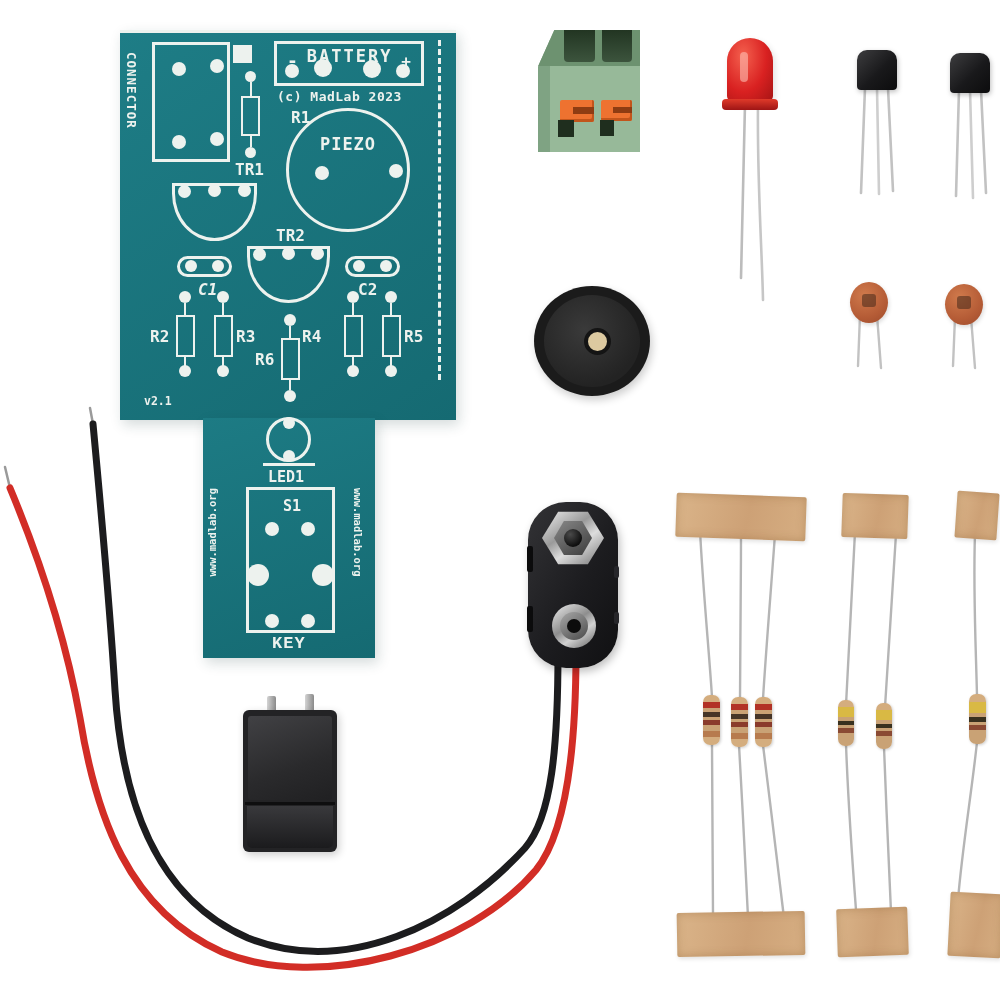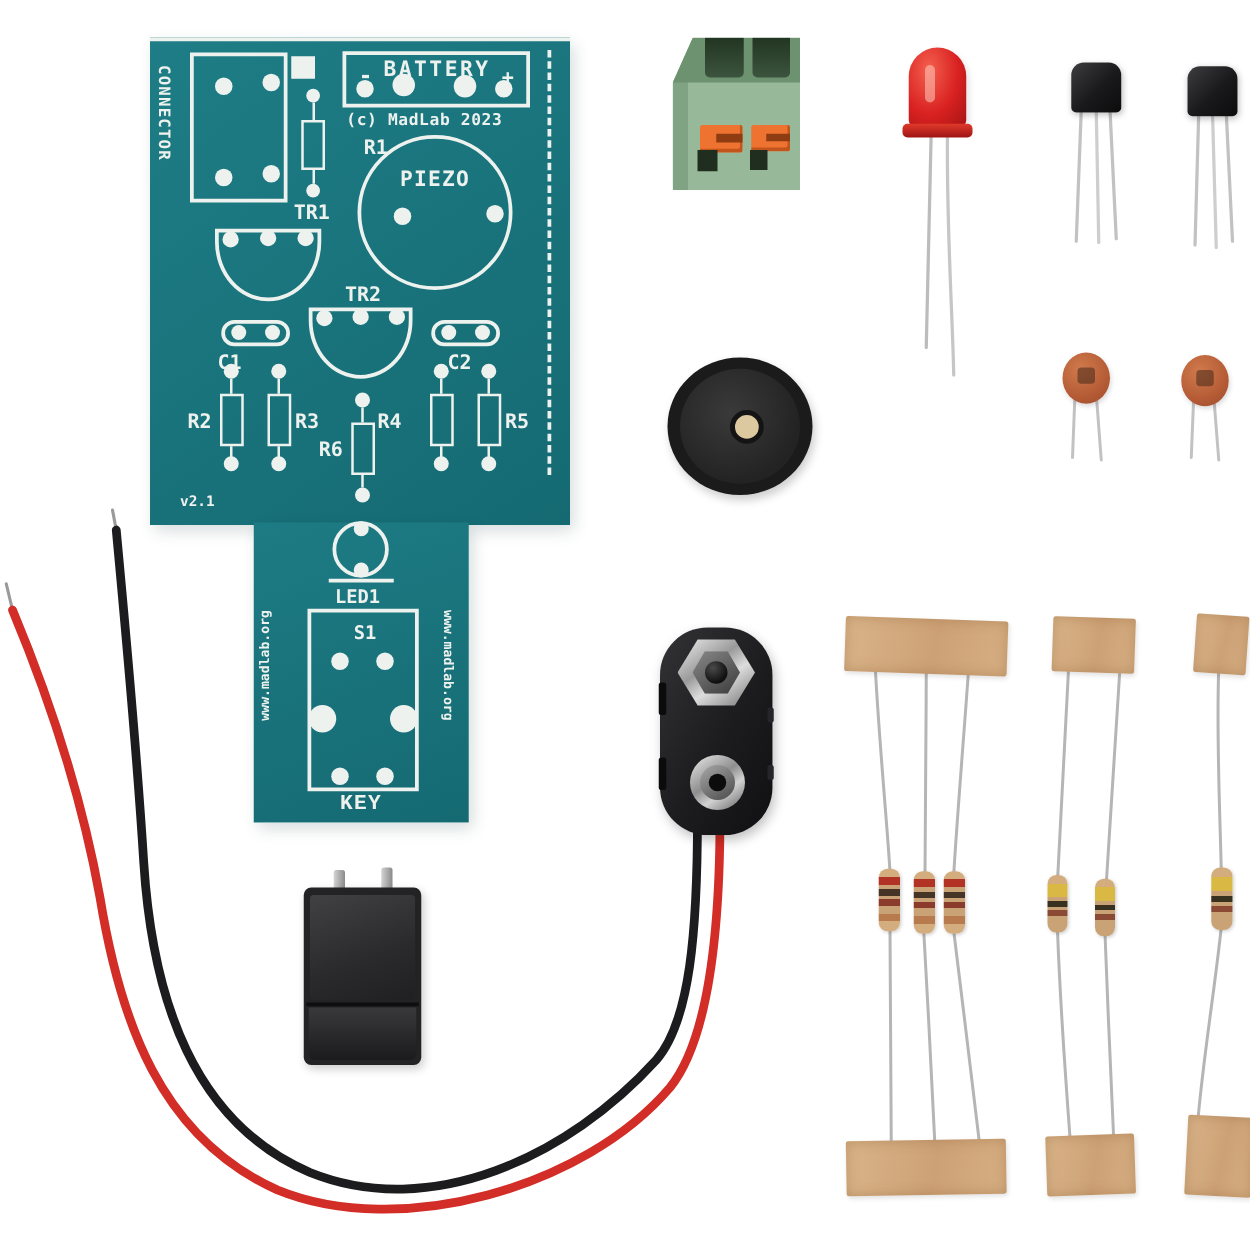--- a/index.html
+++ b/index.html
@@ -137,21 +137,21 @@
 
   <div class="slabel" style="left:276px;top:226px;font-size:16px;">TR2</div>
   <div class="silkbox" style="left:247px;top:246px;width:83px;height:57px;border-radius:0 0 50px 50px / 0 0 56px 56px;"></div>
   <div class="hole" style="left:253px;top:248px;width:13px;height:13px;"></div>
   <div class="hole" style="left:282px;top:247px;width:13px;height:13px;"></div>
   <div class="hole" style="left:311px;top:247px;width:13px;height:13px;"></div>
 
   <div class="silkbox" style="left:177px;top:256px;width:55px;height:21px;border-radius:11px;"></div>
   <div class="hole" style="left:185px;top:260px;width:12px;height:12px;"></div>
   <div class="hole" style="left:212px;top:260px;width:12px;height:12px;"></div>
-  <div class="slabel" style="left:174px;top:280px;font-size:16px;">C1</div>
+  <div class="slabel" style="left:198px;top:280px;font-size:16px;font-style:italic;">C1</div>
   <div class="silkbox" style="left:345px;top:256px;width:55px;height:21px;border-radius:11px;"></div>
   <div class="hole" style="left:353px;top:260px;width:12px;height:12px;"></div>
   <div class="hole" style="left:380px;top:260px;width:12px;height:12px;"></div>
   <div class="slabel" style="left:358px;top:280px;font-size:16px;">C2</div>
 
   <div class="hole" style="left:179px;top:291px;width:12px;height:12px;"></div>
   <div class="silkline" style="left:184px;top:303px;width:2px;height:12px;"></div>
   <div class="silkbox" style="left:176px;top:315px;width:19px;height:42px;border-width:2.5px;"></div>
   <div class="silkline" style="left:184px;top:357px;width:2px;height:9px;"></div>
   <div class="hole" style="left:179px;top:365px;width:12px;height:12px;"></div>

